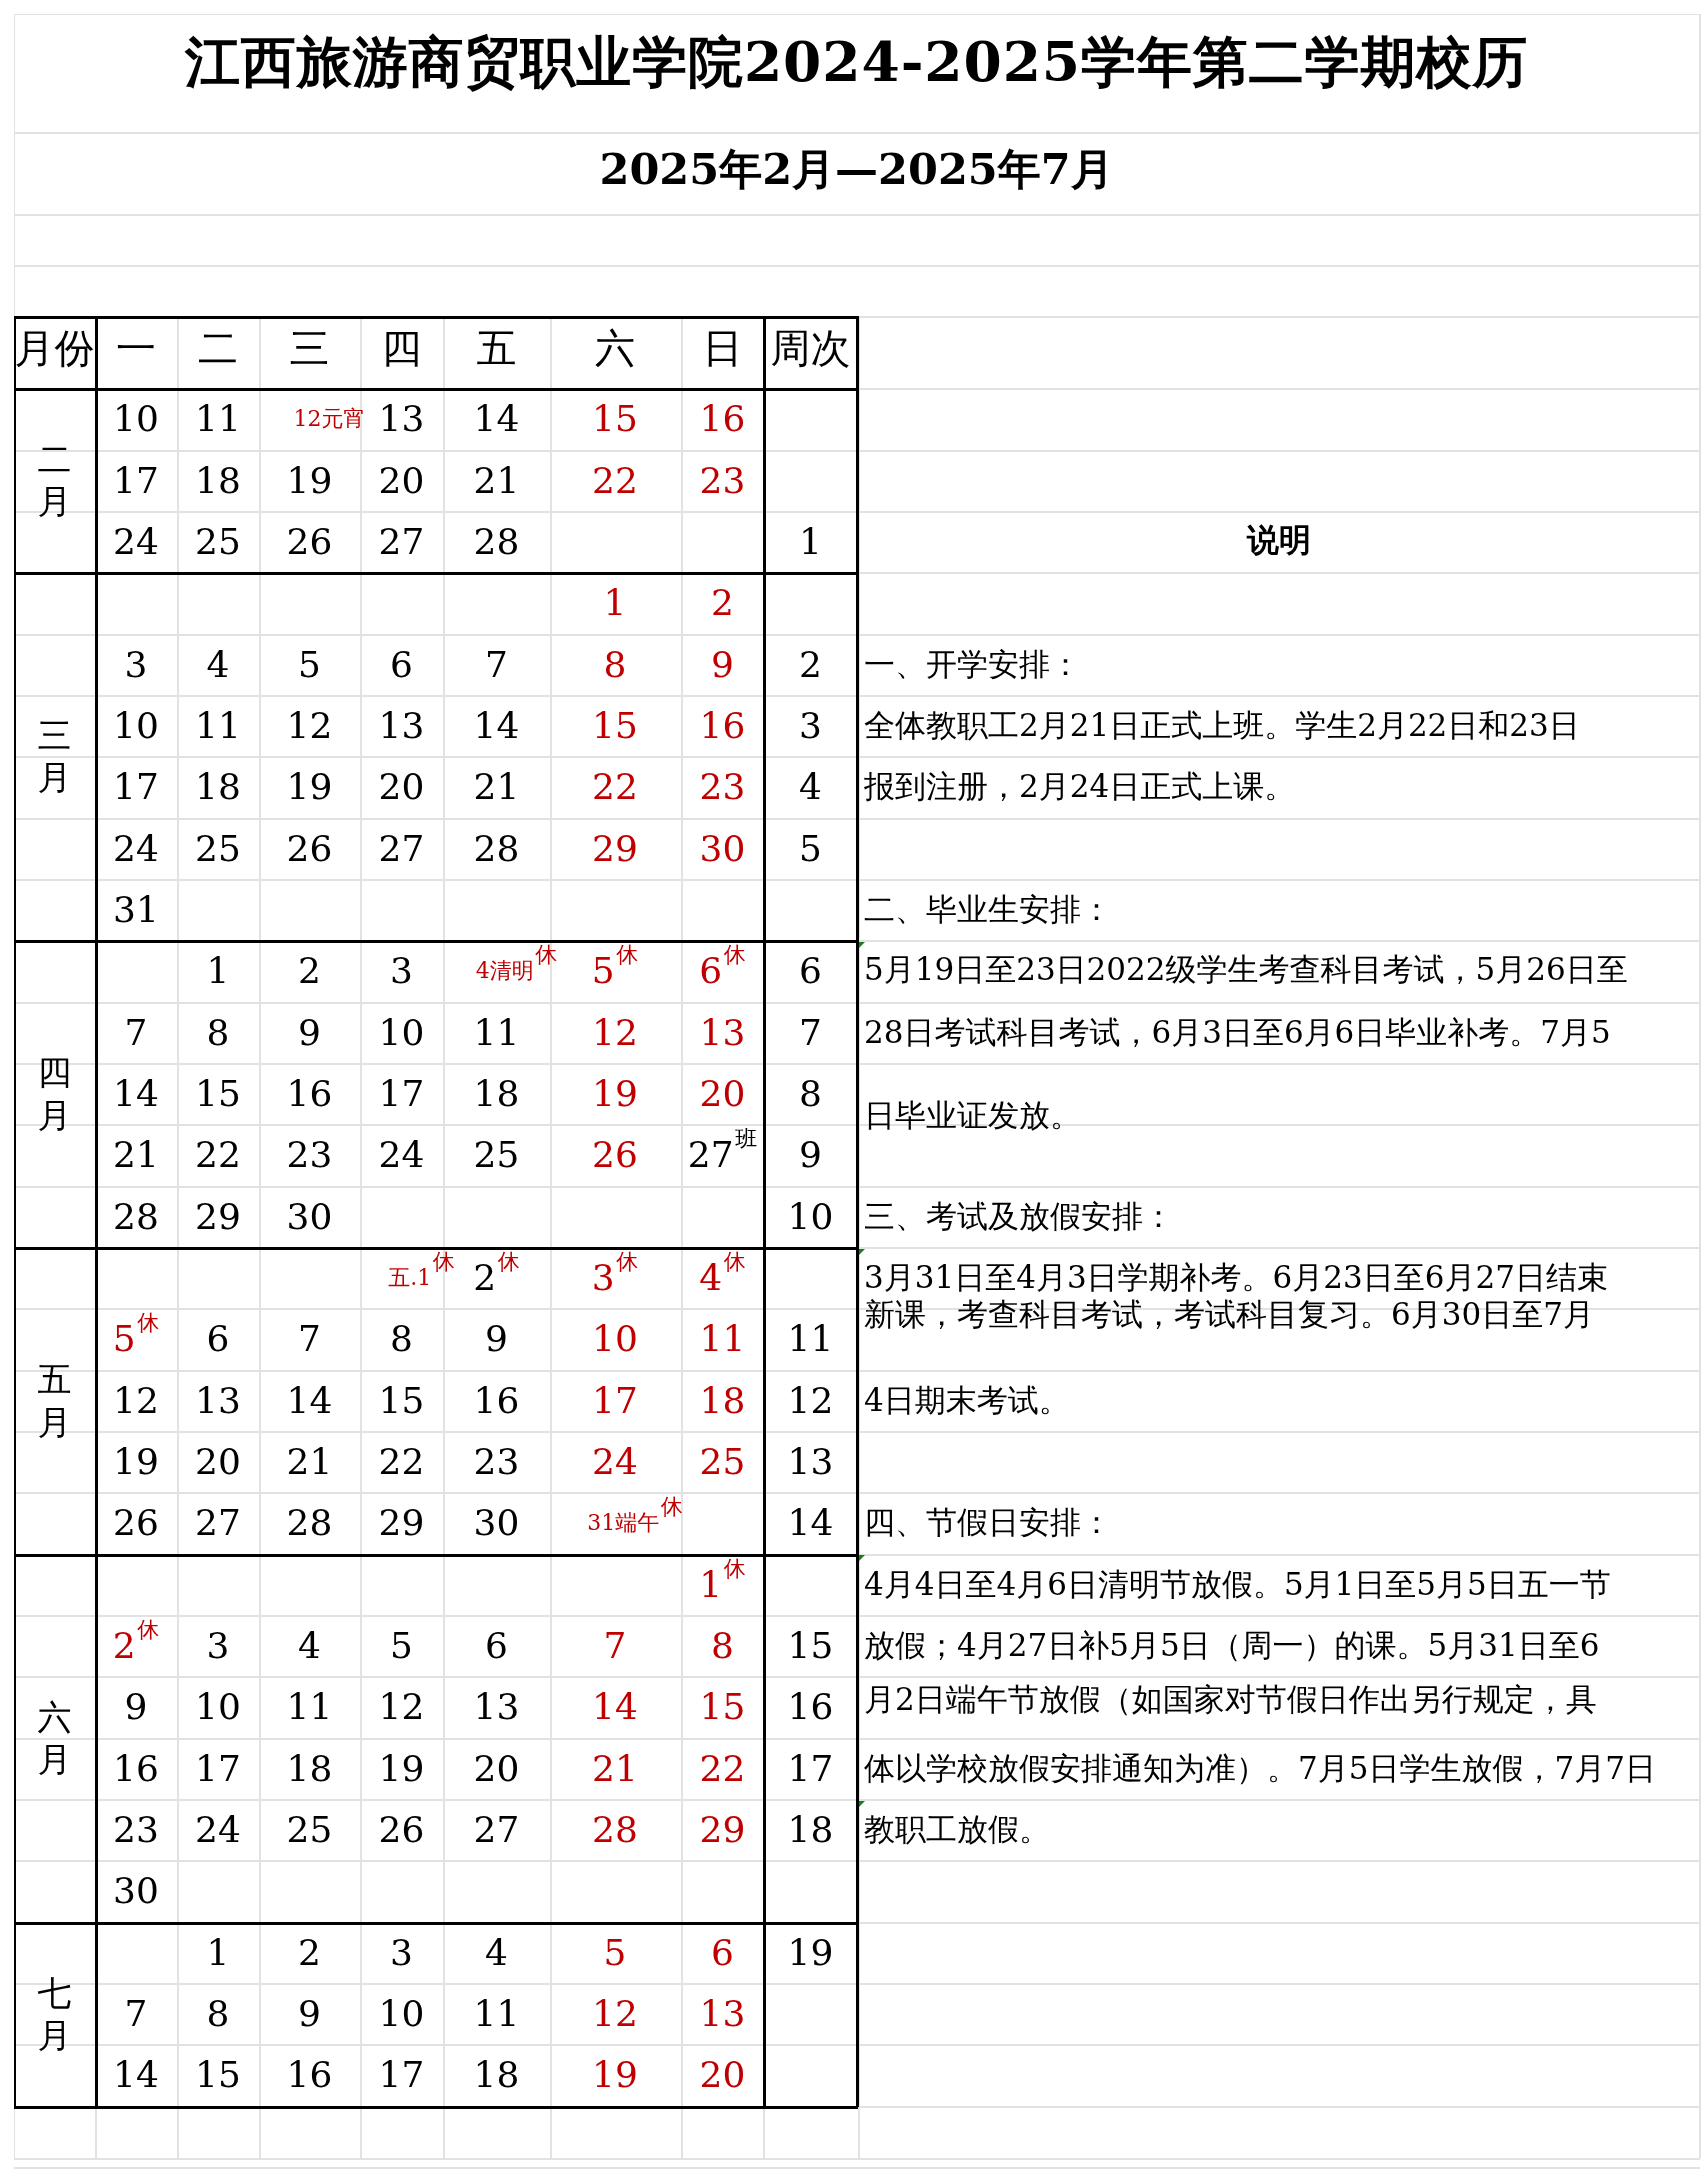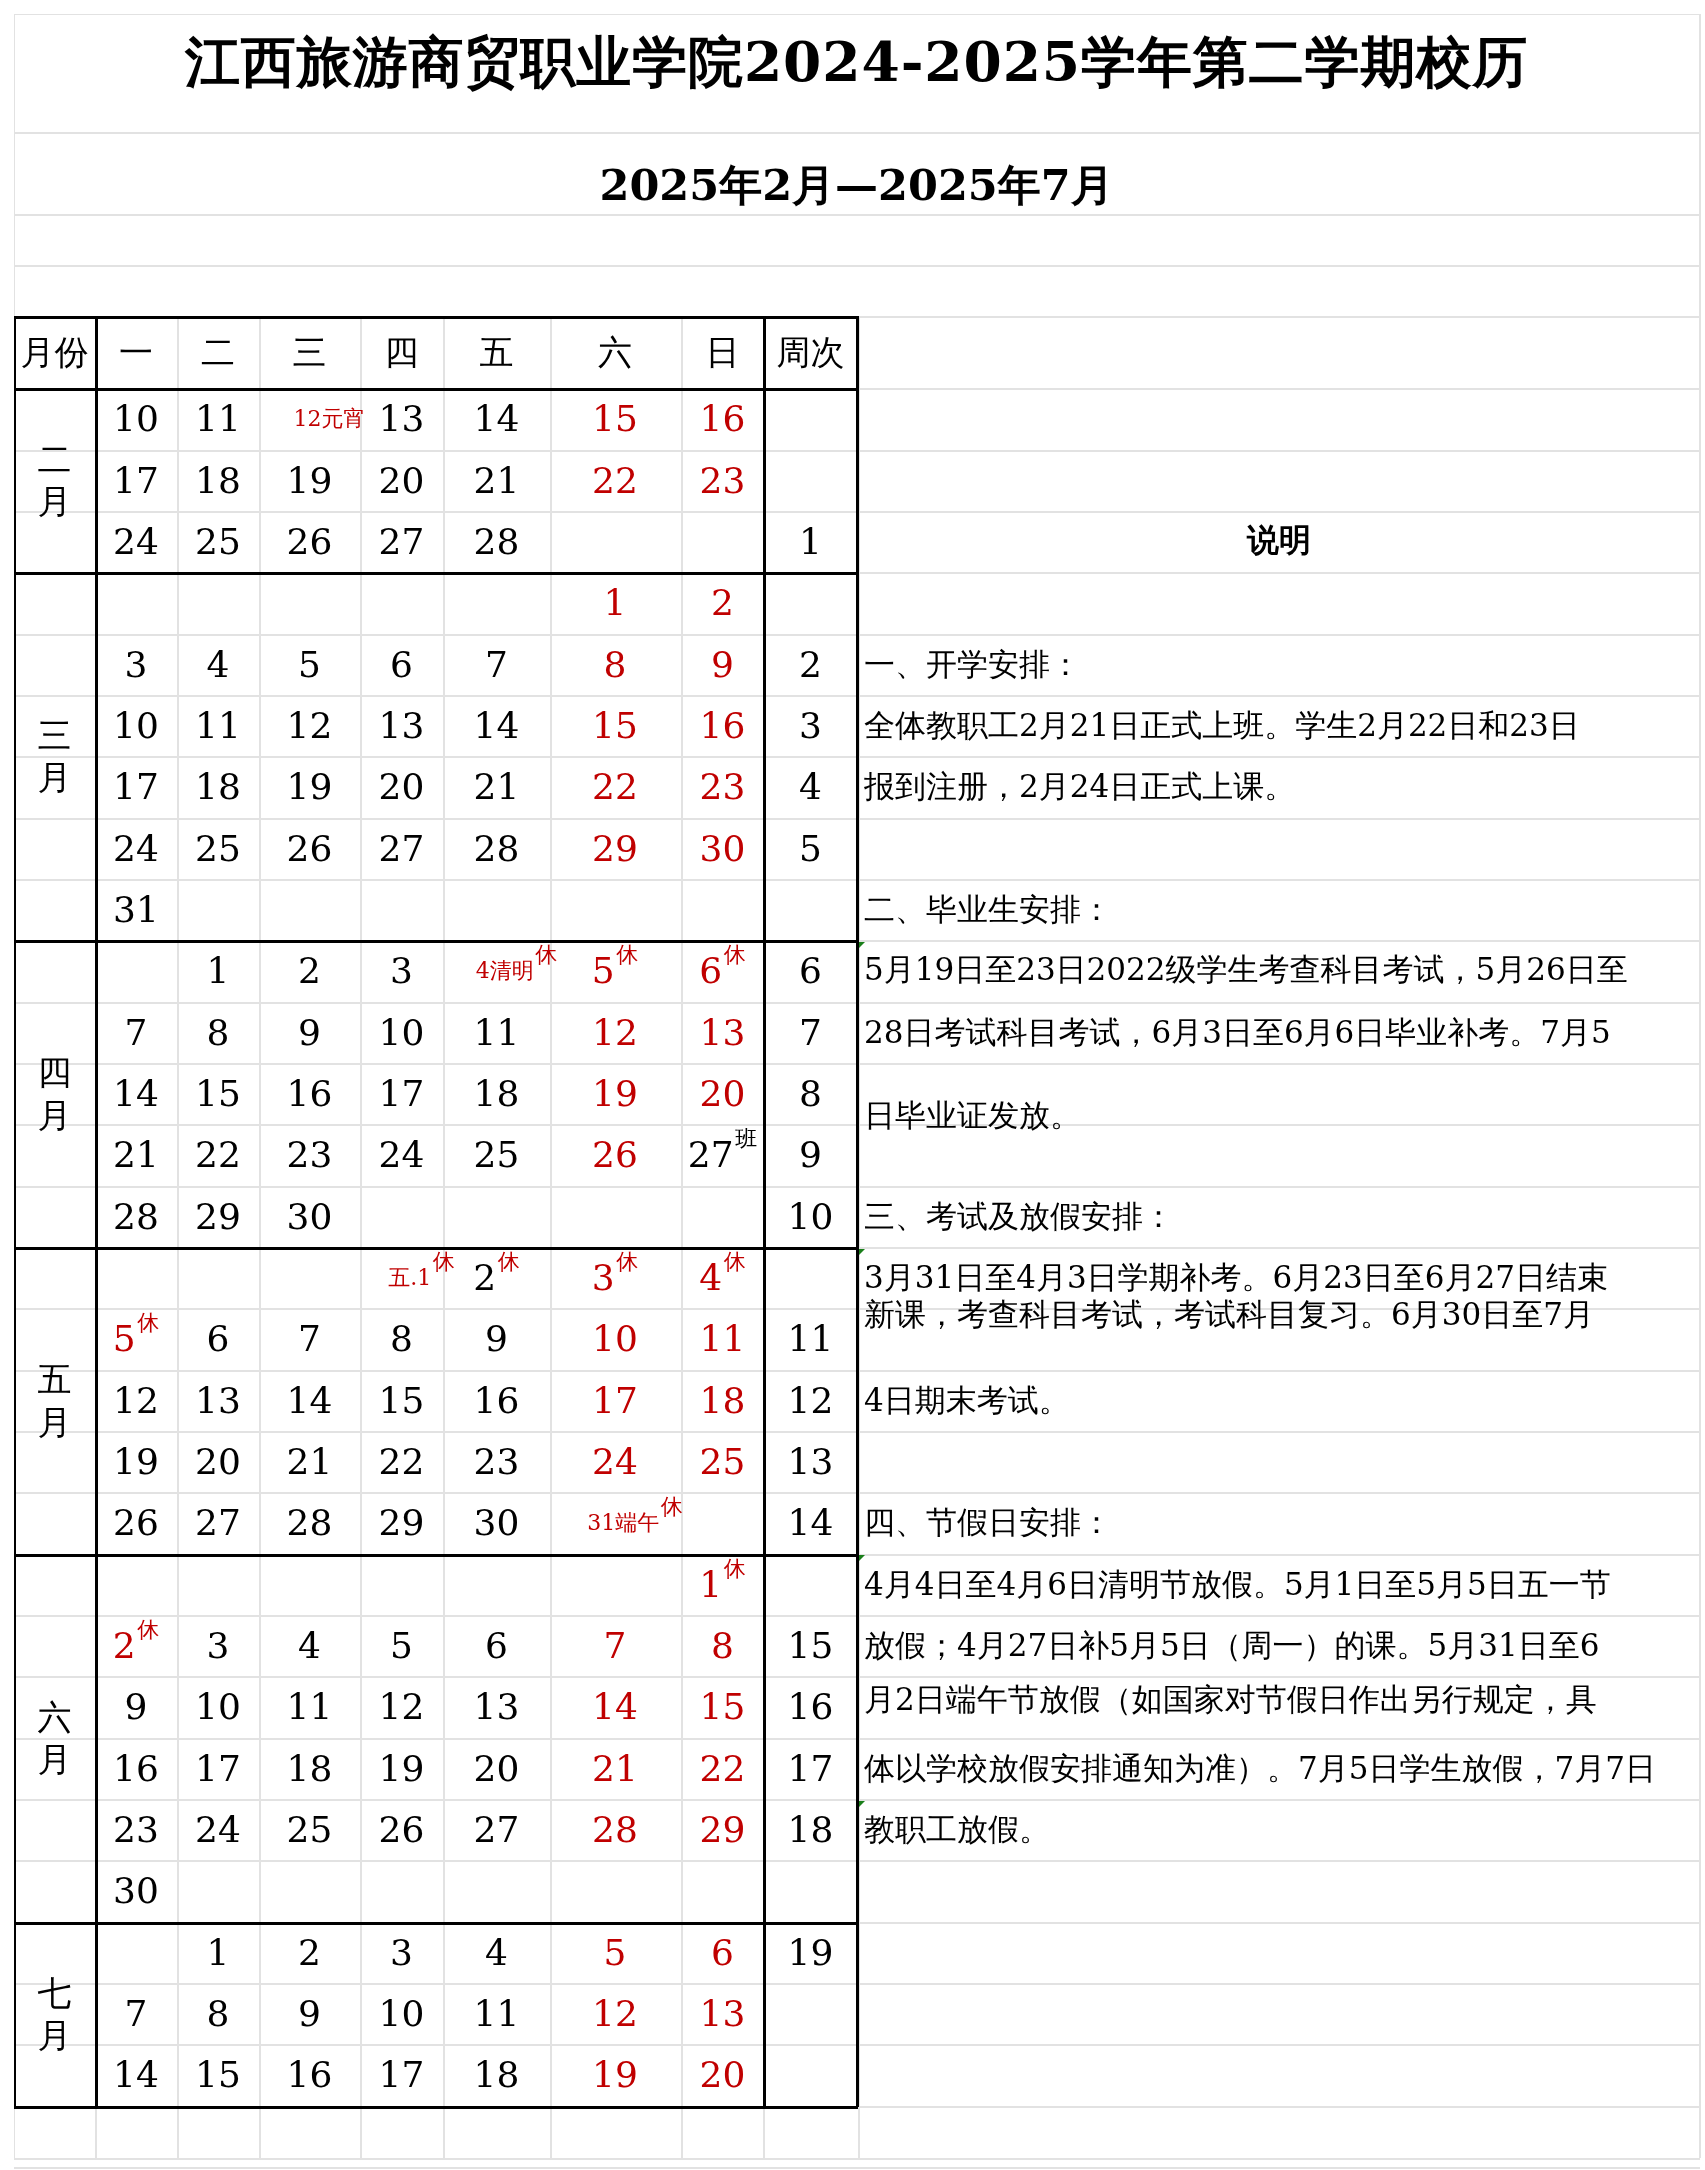--- a/index.html
+++ b/index.html
@@ -1,23 +1,23 @@
 <!DOCTYPE html>
 <html style="font-size:13.6px"><head>
 <meta charset="utf-8">
 <style>
   html,body{margin:0;padding:0;background:#fff;}
   body{width:1705px;height:2170px;position:relative;overflow:hidden;font-family:"DejaVu Serif","Liberation Serif",serif;color:#000;}
   .sheet{position:absolute;left:0;top:0;width:1705px;height:2170px;}
   .gl{position:absolute;background:#e2e2e2;}
   .title{position:absolute;left:13.6px;top:13.6px;width:1686px;height:99px;display:flex;align-items:center;justify-content:center;font-size:55px;font-weight:bold;letter-spacing:0.9px;}
-  .subtitle{position:absolute;left:13.6px;top:132px;width:1686px;height:75px;display:flex;align-items:center;justify-content:center;font-size:43px;font-weight:bold;margin-top:16px;}
+  .subtitle{position:absolute;left:13.6px;top:132px;width:1686px;height:75px;display:flex;align-items:center;justify-content:center;font-size:43px;font-weight:bold;}
   .cell{position:absolute;display:flex;align-items:center;justify-content:center;font-size:36px;line-height:1;white-space:nowrap;}
   .red{color:#c00000;}
-  .hdr{font-size:34px;}
+  .hdr{font-size:40px;font-family:Liberation Mono, monospace;}
   .month{position:absolute;display:flex;flex-direction:column;align-items:center;justify-content:center;font-size:34px;line-height:1.25;}
   .sup{font-size:22px;position:relative;top:-15.3px;margin-left:1.7px;}
   .note{font-size:22px;margin-left:40px;}
   .holi{color:#c00000;}
   .bl{position:absolute;background:#000;}
   .rp{position:absolute;left:864px;font-size:31px;display:flex;align-items:center;white-space:nowrap;}
   .rp-title{position:absolute;left:858px;width:842px;display:flex;align-items:center;justify-content:center;font-size:32px;font-weight:bold;}
   .mark{position:absolute;left:859px;width:0;height:0;border-top:6.8px solid #1a7f1a;border-right:6.8px solid transparent;}
 </style>
 </head>

